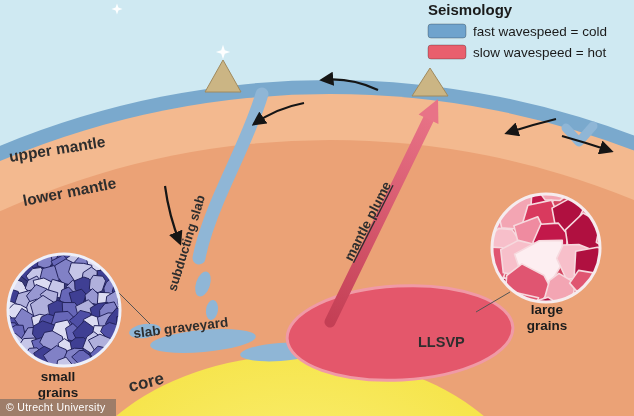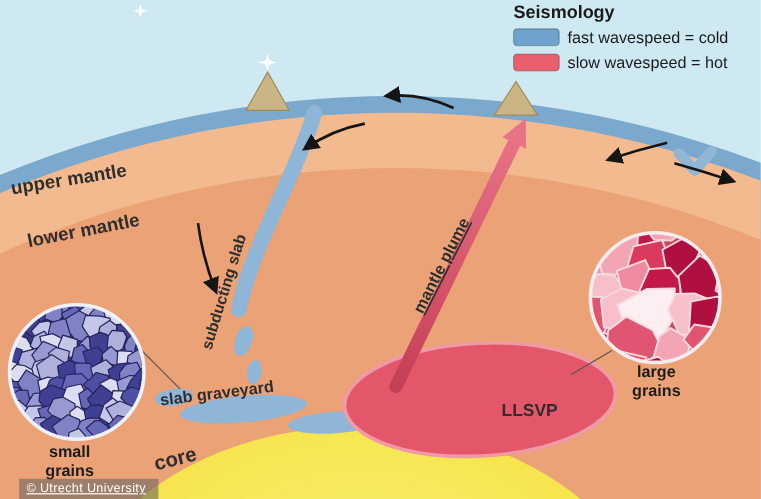--- a/index.html
+++ b/index.html
@@ -2,22 +2,22 @@
 <html><head>
 <meta charset="utf-8">
 <style>
   html,body{margin:0;padding:0;}
   body{font-family:"Liberation Sans",sans-serif;}
   #stage{position:relative;width:634px;height:416px;overflow:hidden;background:#cfe9f2;}
   svg{display:block;}
   text{font-family:"Liberation Sans",sans-serif;}
   .lbl{font-weight:700;fill:#2e2e2e;}
   .legend-text{fill:#1a1a1a;}
-  #watermark{position:absolute;left:16px;bottom:0;background:rgba(95,95,95,.55);color:#fff;
-             font-size:10.5px;padding:2px 10px 3px 6px;letter-spacing:.3px;text-decoration:underline;}
+  #watermark{position:absolute;left:0;bottom:0;background:rgba(95,95,95,.55);color:#fff;
+             font-size:10.5px;padding:2px 10px 3px 6px;letter-spacing:.3px;}
 </style>
 </head>
 <body>
 
 <div id="stage">
 <svg width="634" height="416" viewBox="0 0 634 416">
   <defs>
     <marker id="arrow" viewBox="0 0 10 10" refX="8" refY="5" markerWidth="6.5" markerHeight="6.5" orient="auto-start-reverse">
       <path d="M0,0 L10,5 L0,10 z" fill="#151515"></path>
     </marker>

